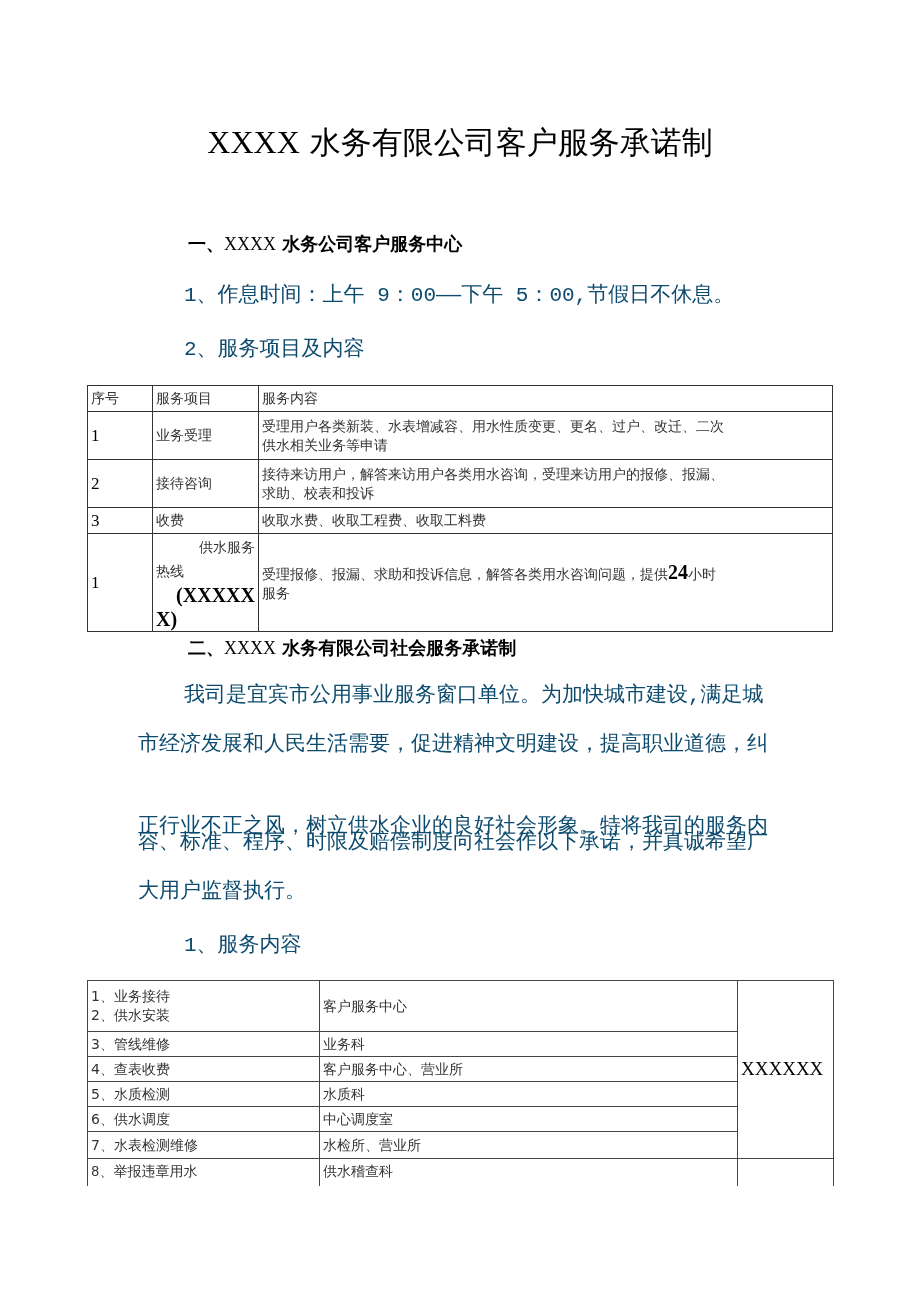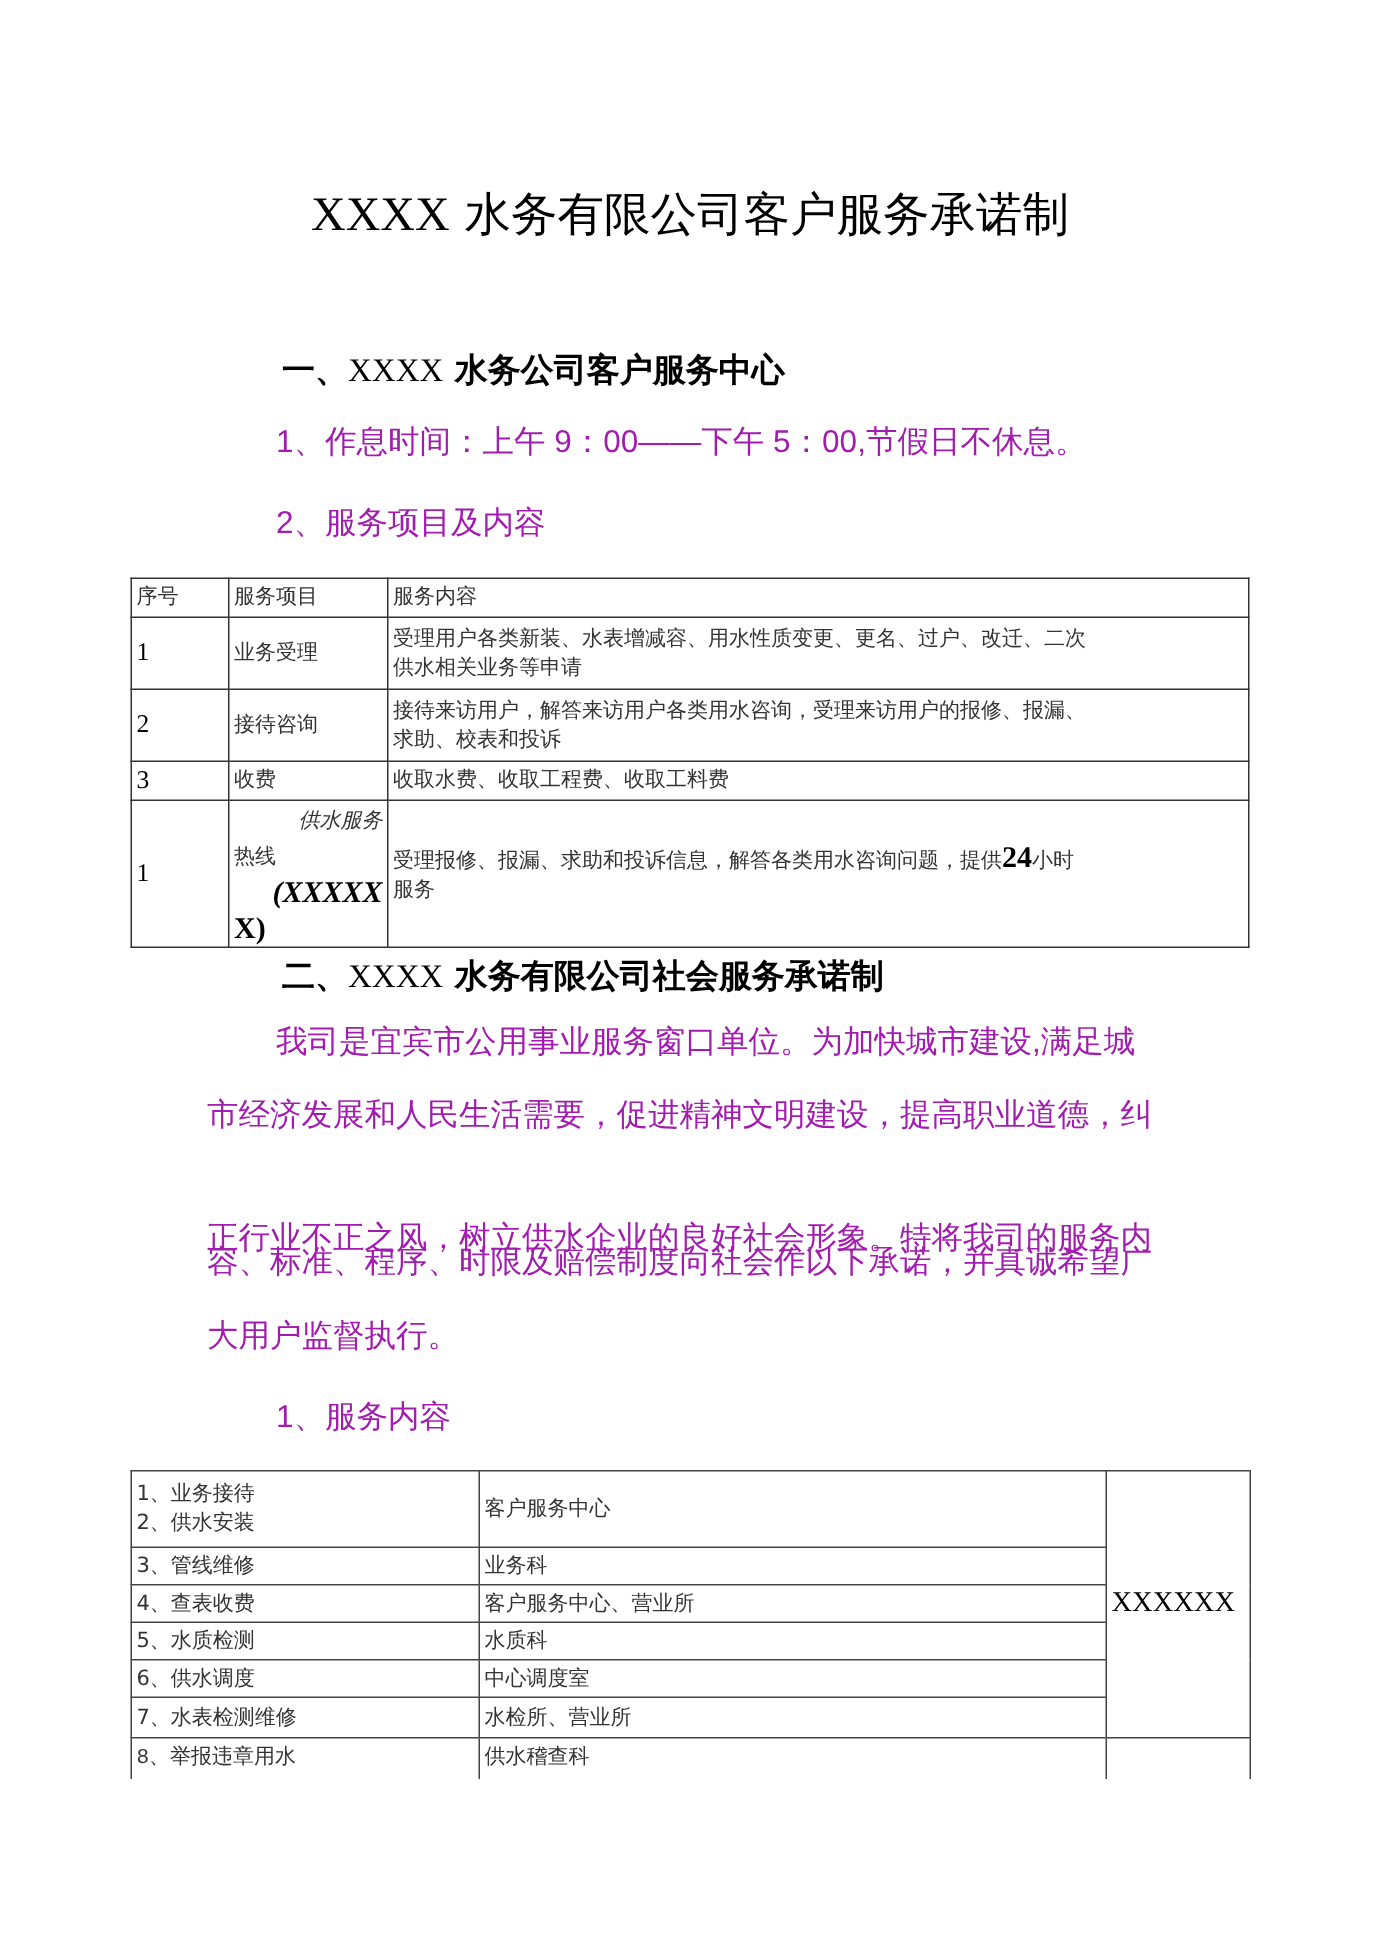--- a/index.html
+++ b/index.html
@@ -2,33 +2,33 @@
 <html><head>
 <meta charset="utf-8">
 <style>
   html, body { margin: 0; padding: 0; background: #ffffff; }
   body { width: 920px; height: 1301px; position: relative; overflow: hidden;
          font-family: "DejaVu Serif", "Liberation Serif", serif; color: #111; }
   .abs { position: absolute; white-space: nowrap; }
   .title { left: 0; width: 920px; top: 122px; text-align: center; font-size: 31px;
            font-family: "DejaVu Sans", "Liberation Sans", sans-serif; letter-spacing: 0px; color: #000; }
   .title .latin { font-family: "Liberation Serif", "DejaVu Serif", serif; font-size: 32px; }
-  .h1 { font-size: 22px; font-weight: bold; color: #000; font-family: "DejaVu Sans", "Liberation Sans", sans-serif; }
+  .h1 { font-size: 18px; font-weight: bold; color: #000; font-family: "DejaVu Sans", "Liberation Sans", sans-serif; }
   .h1 .latin { font-family: "Liberation Serif", serif; font-weight: normal; }
-  .p { font-size: 21px; color: #a21caf; font-family: Liberation Sans, sans-serif; font-weight: 300; }
+  .p { font-size: 21px; color: #0c4a6e; font-family: Liberation Mono, monospace; font-weight: 300; }
 
   table { border-collapse: collapse; position: absolute; table-layout: fixed;
           font-family: "DejaVu Sans", "Liberation Sans", sans-serif; font-size: 14px; color: #333; margin-top: 14px; }
   td { border: 1px solid #333; padding: 0 3px; vertical-align: middle; line-height: 19px; }
   td .num { font-family: "Liberation Serif", serif; font-size: 17px; color: #000; }
   .t1 { left: 87px; top: 371px; width: 745px; }
   .t2 { left: 87px; top: 966px; width: 746px; }
   .t2 td { border-color: #444; }
   .t2 td.noborder-bottom { border-bottom: none; font-family: Liberation Mono, monospace; }
-  .right { text-align: right; font-style: italic; }
+  .right { text-align: right; }
   .bold24 { font-family: "Liberation Serif", serif; font-weight: bold; font-size: 20px; color:#000; }
 </style>
 </head>
 <body>
 
 <div class="abs title">
   <span class="latin">XXXX</span>
   <span>水务有限公司客户服务承诺制</span>
 </div>
 

